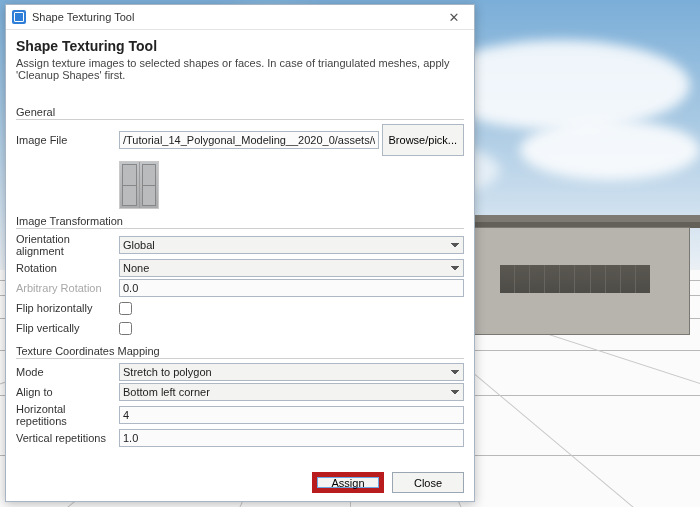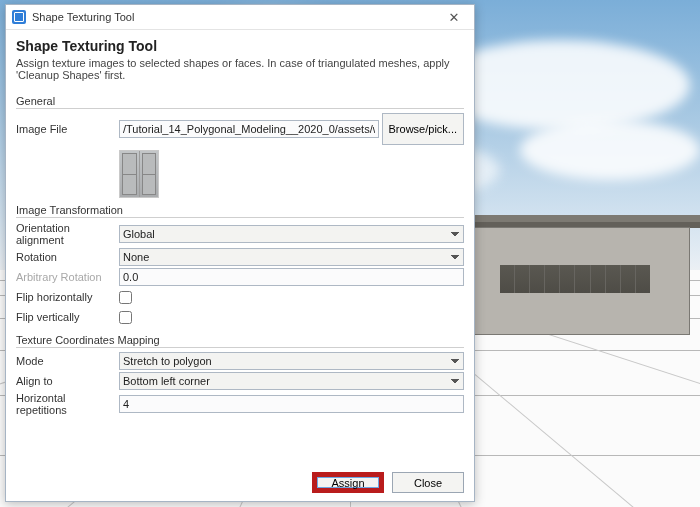--- a/index.html
+++ b/index.html
@@ -21,21 +21,21 @@
   
   .dialog { position: absolute; left: 5px; top: 4px; width: 470px; height: 498px; background: #fff; border: 1px solid #a6b4c4; box-shadow: 0 2px 10px rgba(0,0,0,0.25); display: flex; flex-direction: column; font-size: 11px; color: #333; }
   .titlebar { height: 25px; background: #fff; display: flex; align-items: center; padding: 0 6px; border-bottom: 1px solid #e4e4e4; }
   .titlebar .icon { width: 14px; height: 14px; background: #2f7ed8; border-radius: 2px; position: relative; margin-right: 6px; }
   .titlebar .icon::after { content: ""; position: absolute; inset: 2px; border: 1px solid #fff; border-radius: 1px; }
   .titlebar .title { flex: 1; font-size: 11px; color: #333; }
   .titlebar .close { width: 28px; height: 18px; display: flex; align-items: center; justify-content: center; color: #555; font-size: 13px; }
 
   .body-area { flex: 1; padding: 8px 10px 4px 10px; display: flex; flex-direction: column; }
   .h1 { font-size: 14px; font-weight: 600; color: #222; margin-bottom: 3px; }
-  .desc { font-size: 11px; color: #444; margin-bottom: 8px; }
+  .desc { font-size: 11px; color: #444; margin-bottom: 19px; }
 
   .section-label { font-size: 11px; color: #333; border-bottom: 1px solid #cfcfcf; padding-bottom: 1px; margin-top: 6px; margin-bottom: 4px; }
 
   .row { display: flex; align-items: center; min-height: 18px; margin-bottom: 2px; }
   .row .field-label { width: 103px; font-size: 11px; color: #333; padding-right: 4px; }
   .row .field-label.disabled { color: #a8a8a8; }
   .row .field-body { flex: 1; display: flex; align-items: center; gap: 3px; }
 
   input[type=text].textinput, select.select {
     height: 18px; font-size: 11px; padding: 1px 3px; border: 1px solid #aeb8c4; background: #fbfbfc; color: #222; width: 100%;
@@ -182,20 +182,26 @@
       <div class="field-body">
         <select class="select"><option>Bottom left corner</option></select>
       </div>
     </div>
     <div class="row">
       <div class="field-label">Horizontal repetitions</div>
       <div class="field-body">
         <input type="text" class="textinput" value="4" style="">
       </div>
     </div>
+    <div class="row">
+      <div class="field-label">Vertical repetitions</div>
+      <div class="field-body">
+        <input type="text" class="textinput" value="1.0" style="">
+      </div>
+    </div>
 
     <div class="spacer"></div>
   </div>
 
   <div class="button-row">
     <button class="btn primary">Assign</button>
     <button class="btn">Close</button>
   </div>
 </div>
 

